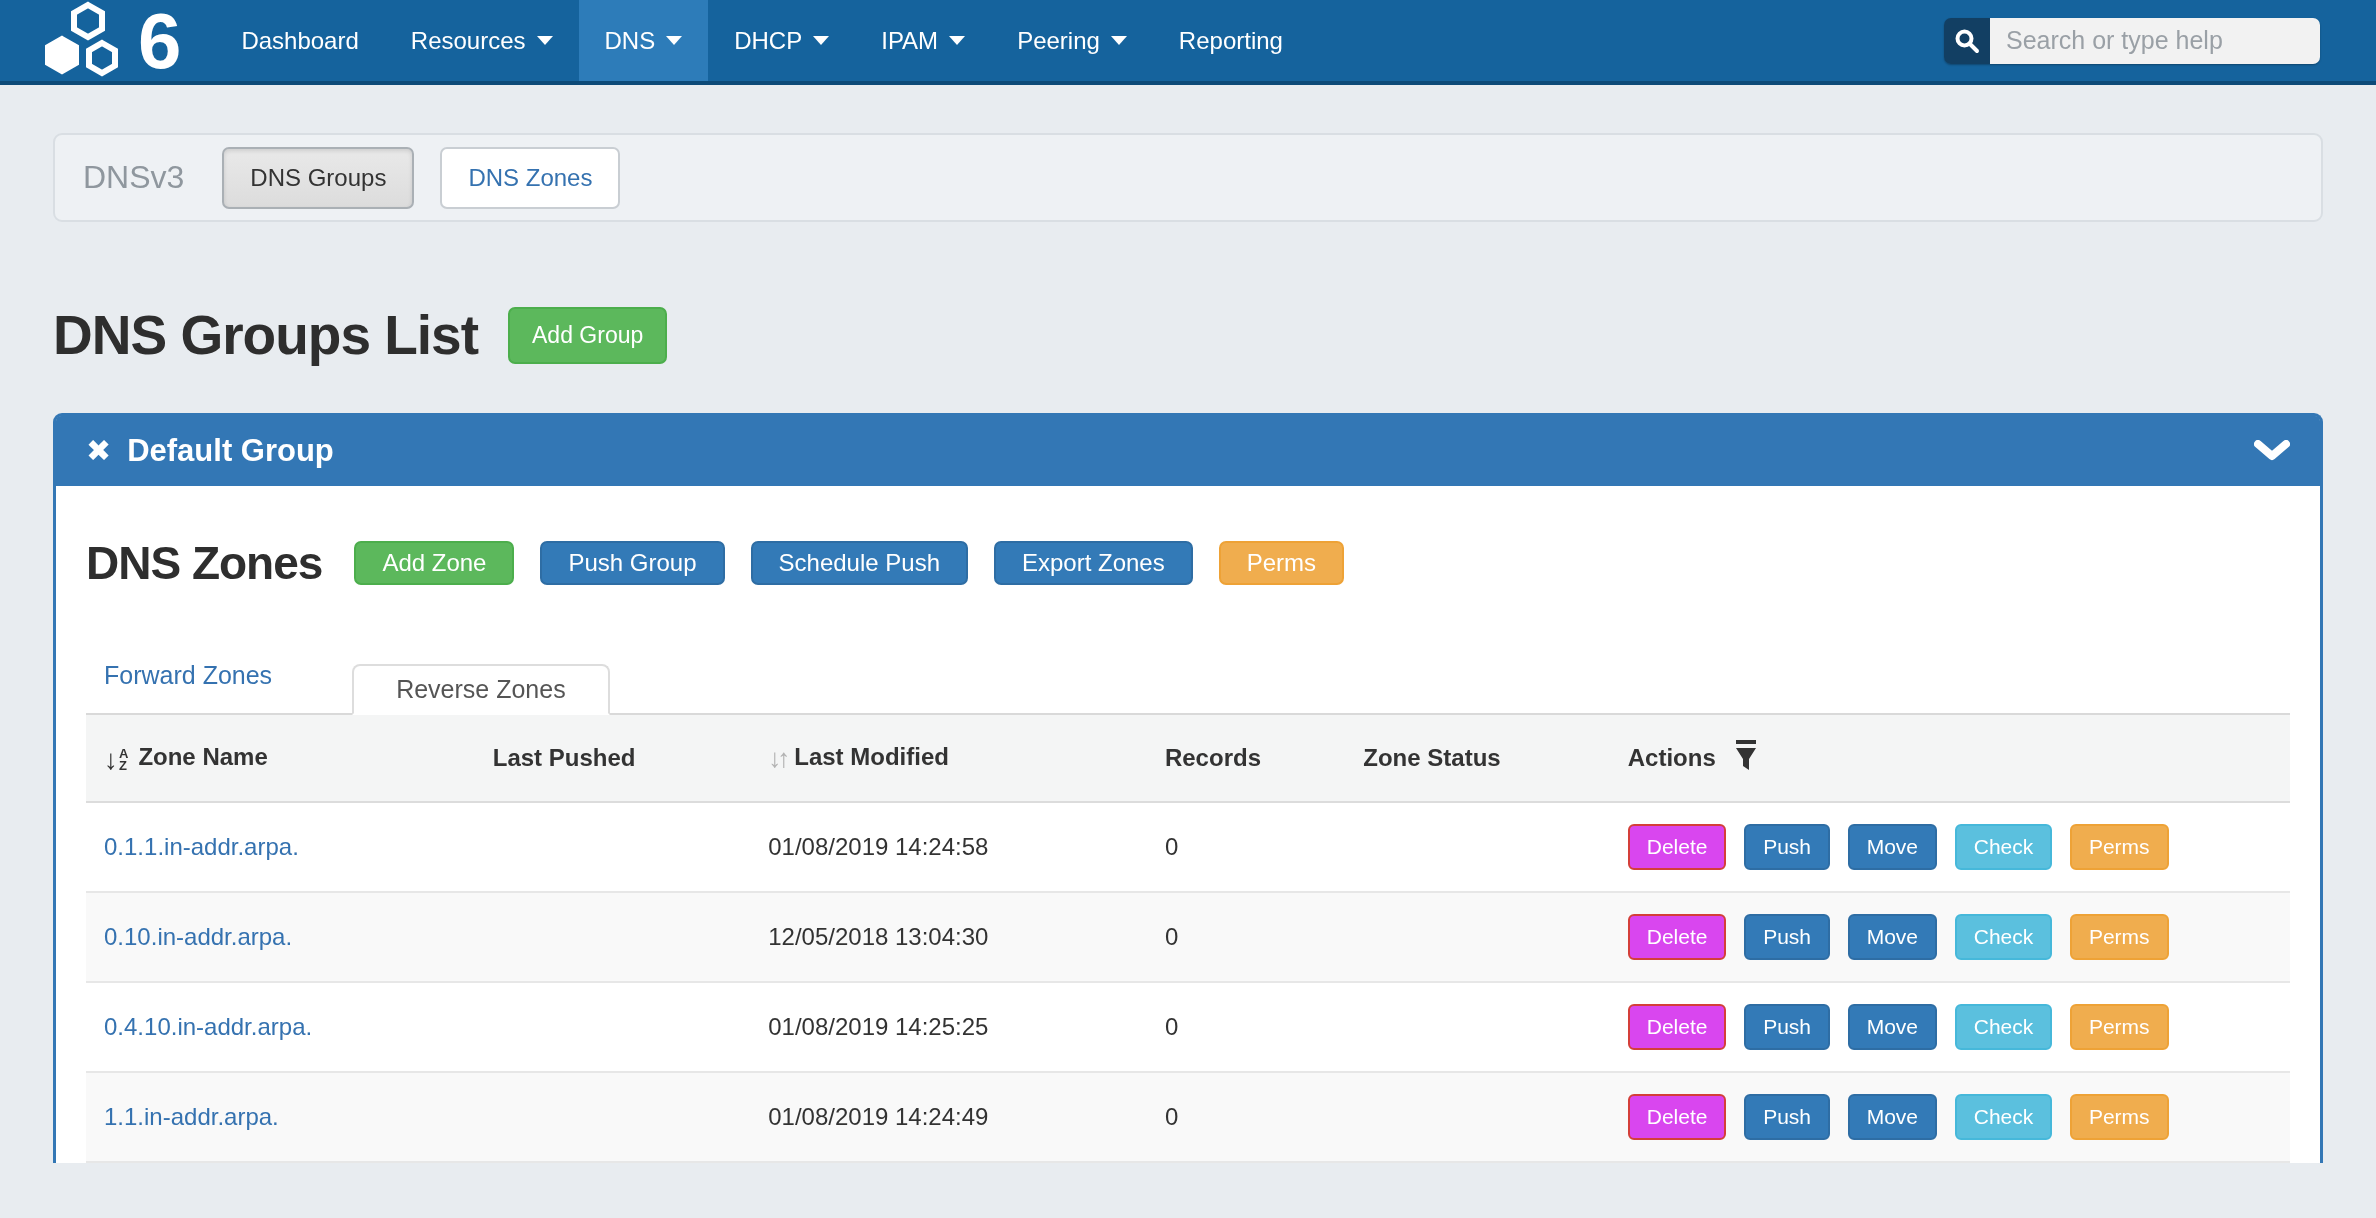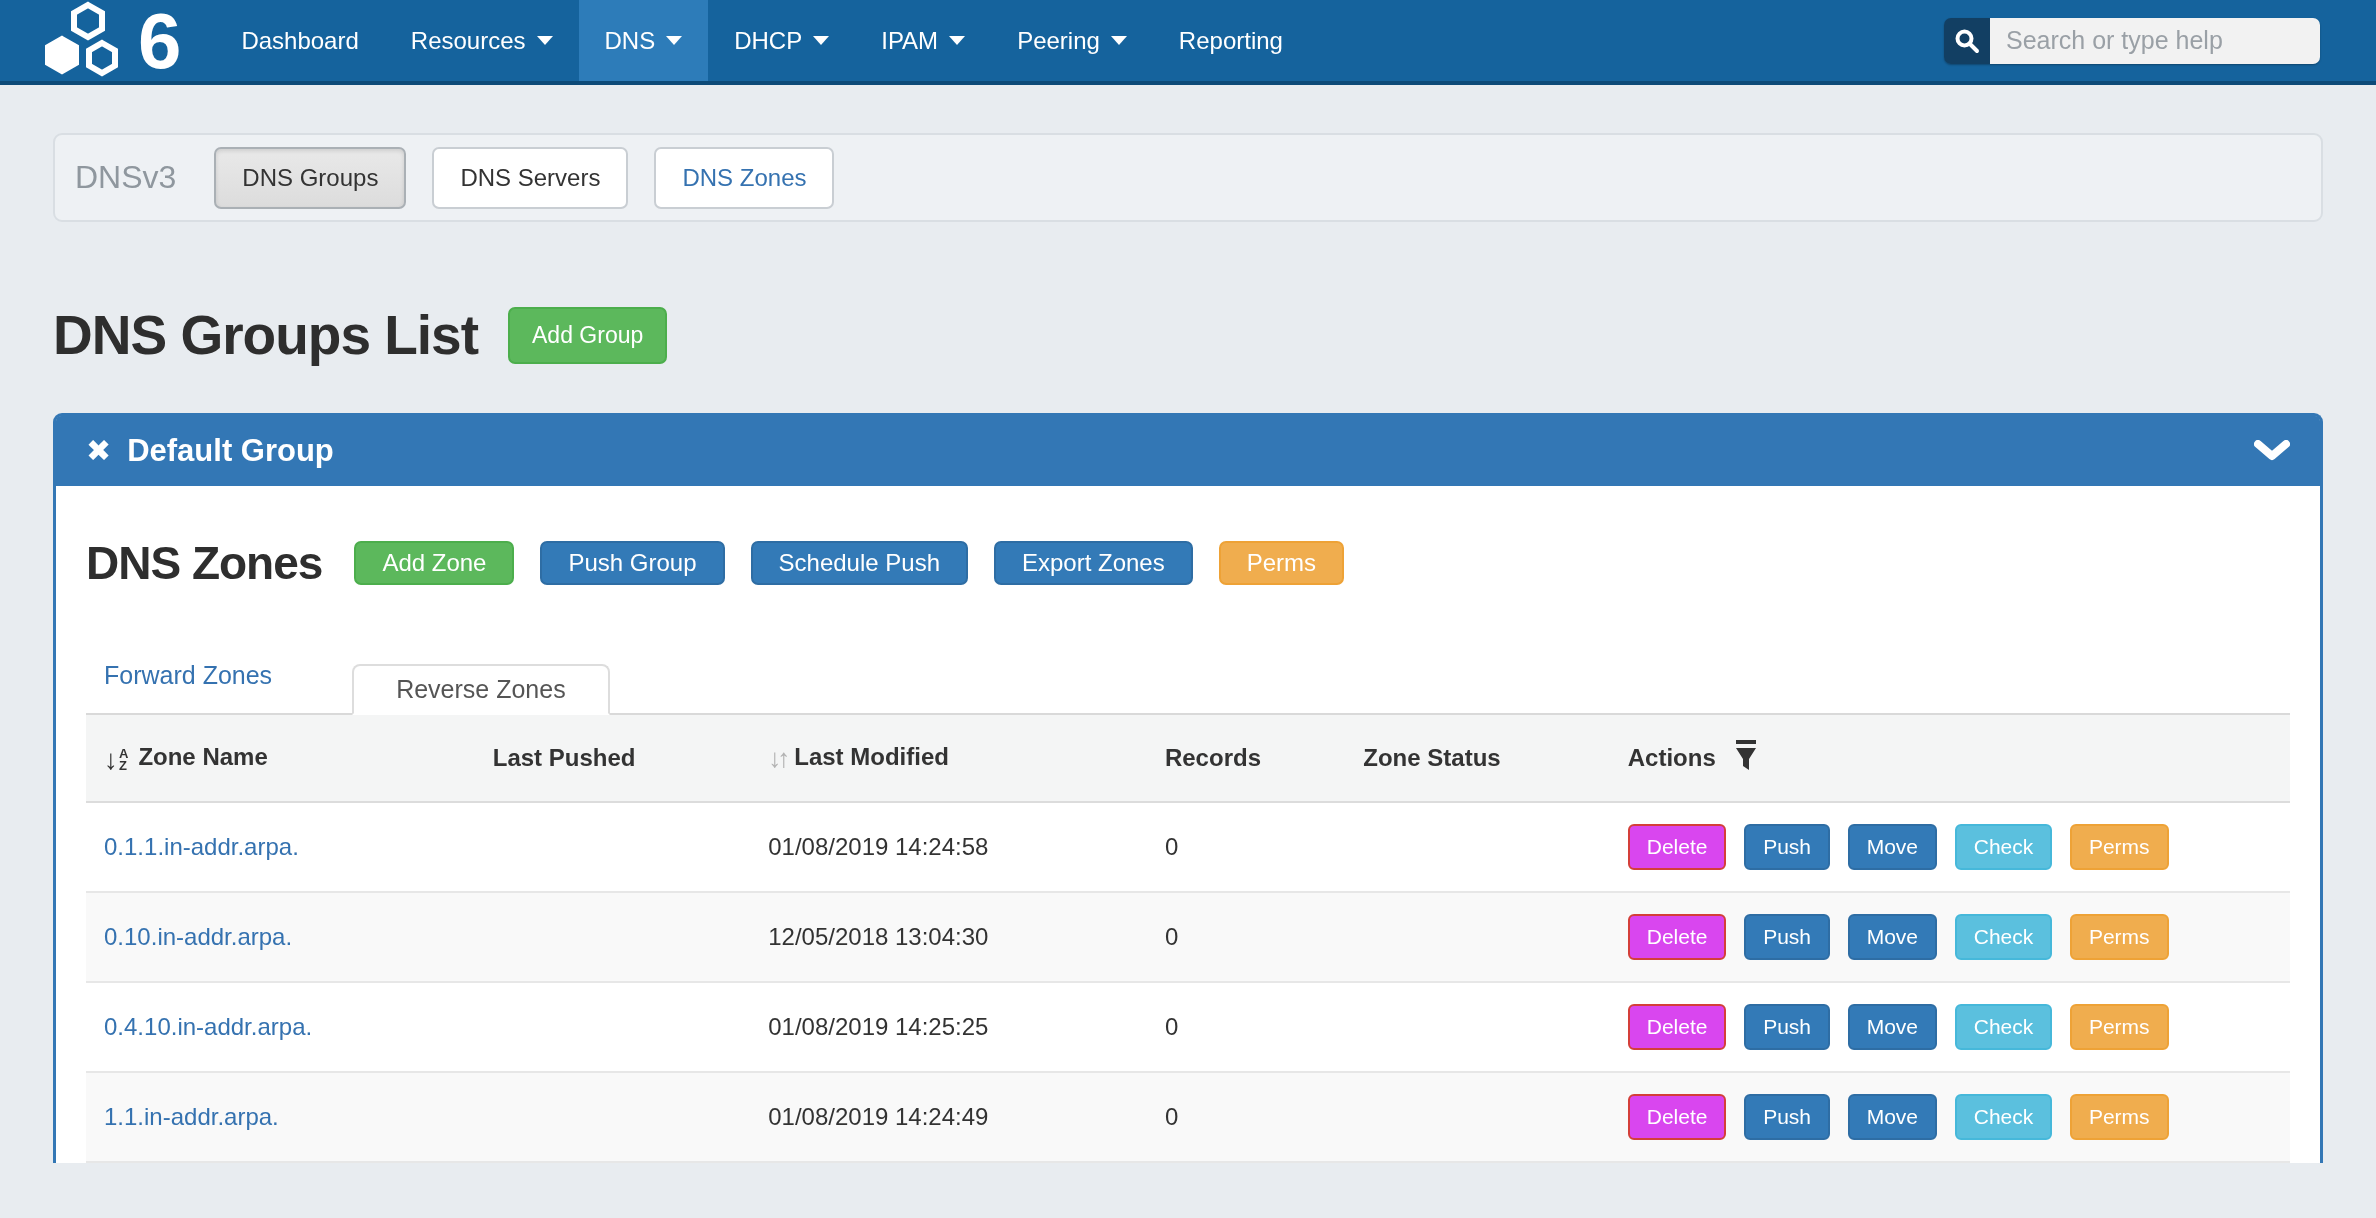--- a/index.html
+++ b/index.html
@@ -43,21 +43,21 @@
     width:330px; border:none; outline:none; background:#f2f2f2; padding:0 16px;
     font-size:25px; color:#555; font-family:"Liberation Sans", sans-serif;
   }
   .search-input::placeholder { color:#9aa0a6; }
 
   
   .main { padding:0 53px; }
 
   .toolbar {
     margin-top:48px; background:#eef1f4; border:2px solid #d9dee3; border-radius:9px;
-    height:89px; display:flex; align-items:center; padding:0 20px; gap:26px;
+    height:89px; display:flex; align-items:center; padding:0 28px; gap:26px;
   }
   .toolbar-label { font-size:32px; color:#8f979e; margin-right:12px; }
   .tbtn {
     font-family:"Liberation Sans", sans-serif;
     font-size:24px; padding:15px 26px; border-radius:7px; cursor:pointer;
     background:#fff; border:2px solid #c9ced3; color:#333;
   }
   .tbtn.selected {
     background:linear-gradient(#e9e9e9,#dcdcdc); border-color:#aab0b5;
     box-shadow:inset 0 2px 4px rgba(0,0,0,.12);
@@ -192,21 +192,20 @@
         <input class="search-input" type="text" placeholder="Search or type help" style="">
       </div>
     </div>
   </nav>
 
   <div class="main">
 
     <div class="toolbar">
       <span class="toolbar-label">DNSv3</span>
       <button class="tbtn selected">DNS Groups</button>
-      <button class="tbtn">DNS Servers</button>
       <button class="tbtn linkish">DNS Zones</button>
     </div>
 
     <div class="page-head">
       <h1 class="page-title">DNS Groups List</h1>
       <button class="btn btn-md btn-green">Add Group</button>
     </div>
 
 
     <section class="panel">

